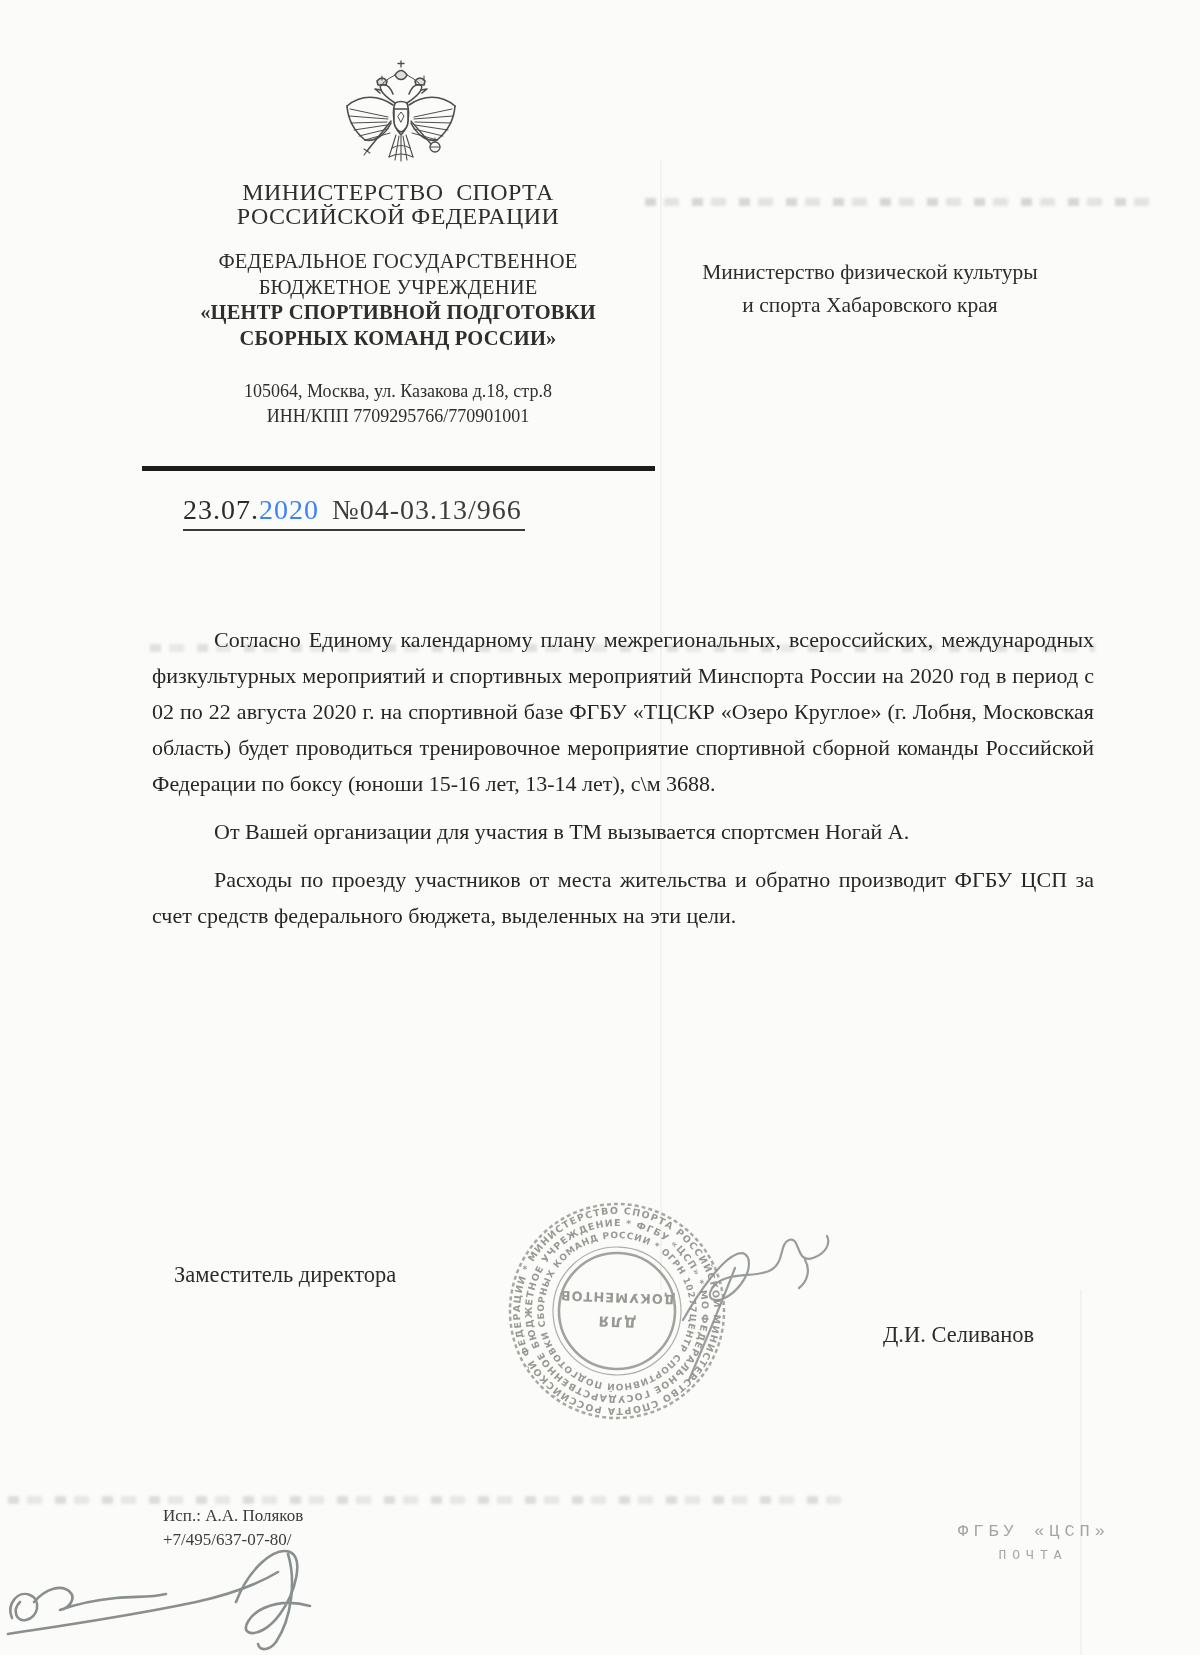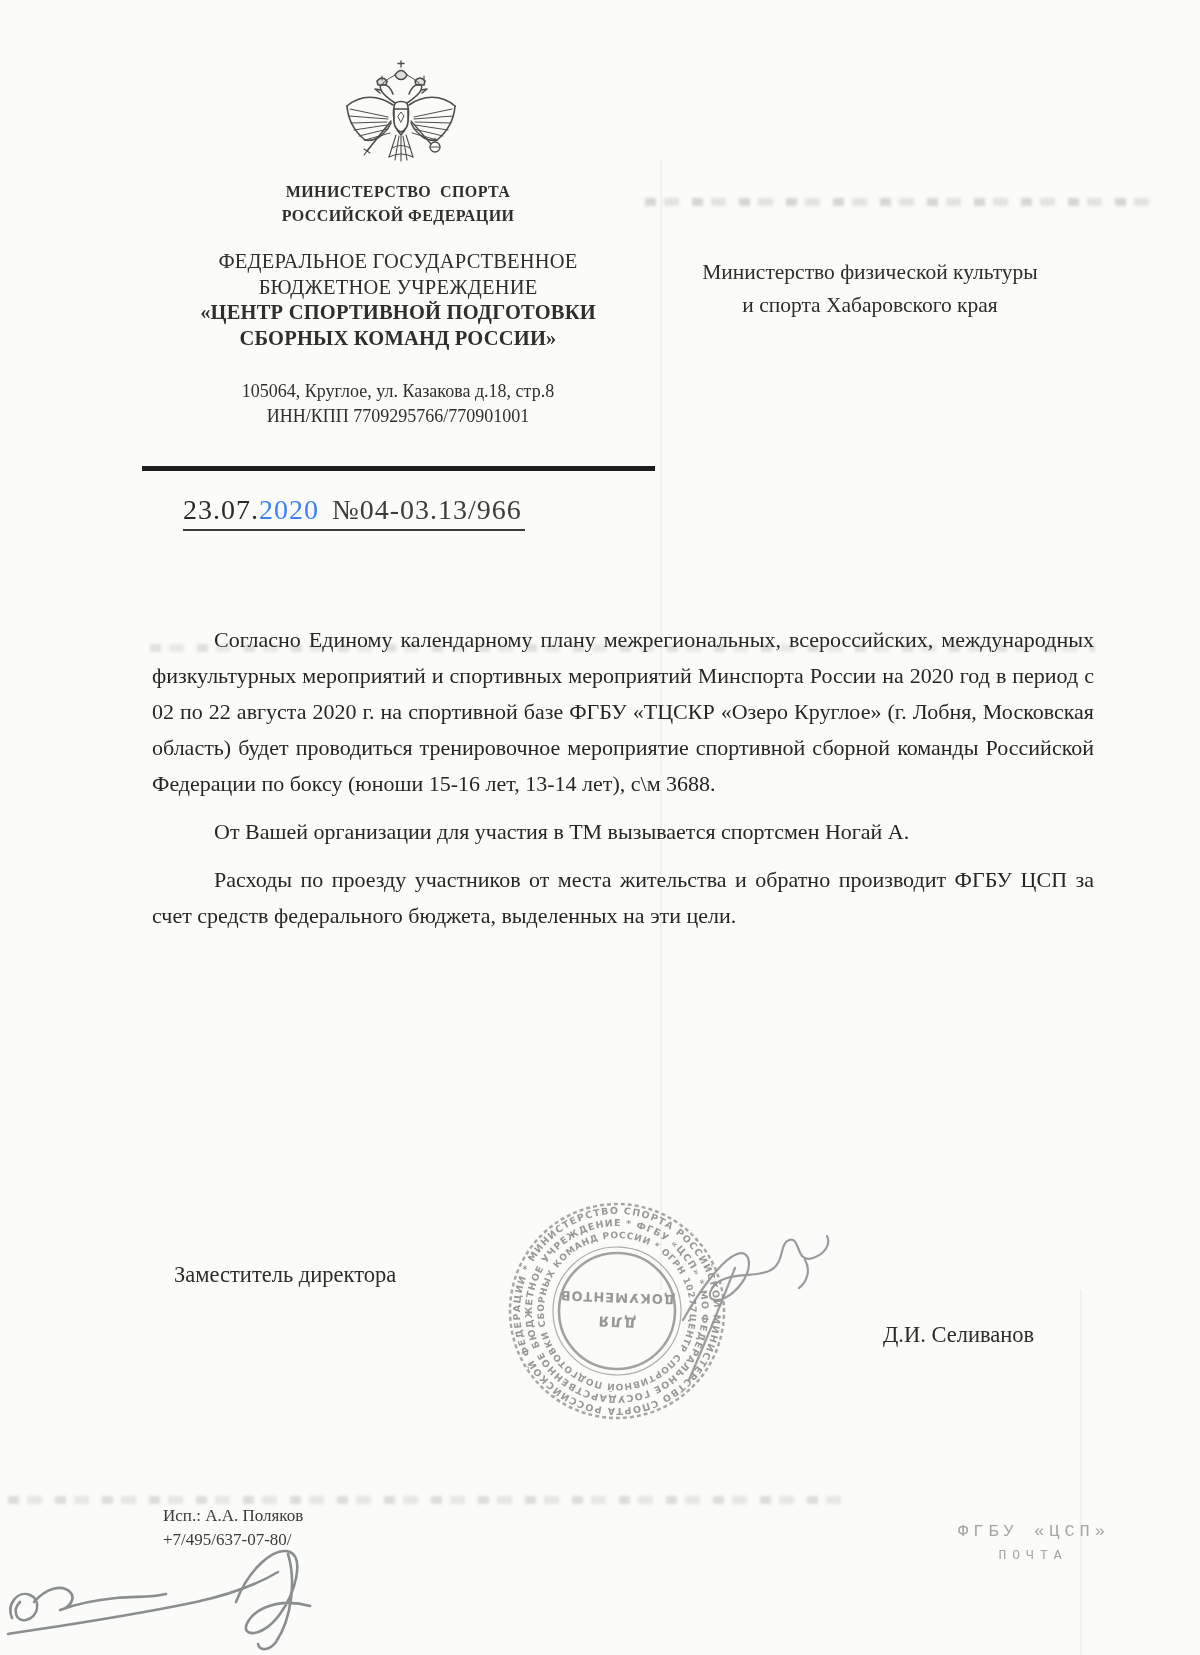--- a/index.html
+++ b/index.html
@@ -13,21 +13,21 @@
   .crease{position:absolute;width:1.5px;background:rgba(70,70,64,.05);}
   .smudge{
     position:absolute;height:8px;opacity:.5;filter:blur(1.5px);
     background:repeating-linear-gradient(90deg,
       rgba(105,105,99,.5) 0 11px, rgba(105,105,99,0) 11px 19px,
       rgba(105,105,99,.33) 19px 34px, rgba(105,105,99,0) 34px 47px);
   }
   
   .emblem{position:absolute;left:333px;top:58px;}
   .letterhead{position:absolute;left:140px;top:180px;width:516px;text-align:center;color:#2e2e2c;}
-  .lh-ministry{font-size:16px;font-weight:bold;line-height:24px;letter-spacing:.4px;}
+  .lh-ministry{font-size:24px;font-weight:normal;line-height:24px;letter-spacing:.4px;}
   .lh-org{font-size:20.5px;line-height:25.5px;letter-spacing:.2px;}
   .lh-org.bold{font-weight:bold;}
   .mt21{margin-top:21px;} .mt28{margin-top:28px;}
   .lh-addr{font-size:18px;line-height:25px;}
   .addressee{
     position:absolute;left:630px;top:256px;width:480px;text-align:center;
     font-size:21.5px;line-height:33px;color:#2d2d2b;
   }
   .rule{position:absolute;left:142px;top:466px;width:513px;height:4.5px;background:#1d1d1d;}
   .dateline{
@@ -104,21 +104,21 @@
     </g>
   </svg>
 
   <div class="letterhead">
     <div class="lh-ministry">МИНИСТЕРСТВО&nbsp; СПОРТА</div>
     <div class="lh-ministry">РОССИЙСКОЙ ФЕДЕРАЦИИ</div>
     <div class="lh-org mt21">ФЕДЕРАЛЬНОЕ ГОСУДАРСТВЕННОЕ</div>
     <div class="lh-org">БЮДЖЕТНОЕ УЧРЕЖДЕНИЕ</div>
     <div class="lh-org bold">«ЦЕНТР СПОРТИВНОЙ ПОДГОТОВКИ</div>
     <div class="lh-org bold">СБОРНЫХ КОМАНД РОССИИ»</div>
-    <div class="lh-addr mt28">105064, Круглое, ул. Казакова д.18, стр.8</div>
+    <div class="lh-addr mt28">105064, Москва, ул. Казакова д.18, стр.8</div>
     <div class="lh-addr">ИНН/КПП 7709295766/770901001</div>
   </div>
 
   <div class="addressee">
     <div>Министерство физической культуры</div>
     <div>и спорта Хабаровского края</div>
   </div>
 
   <div class="rule"></div>
   <div class="dateline">

